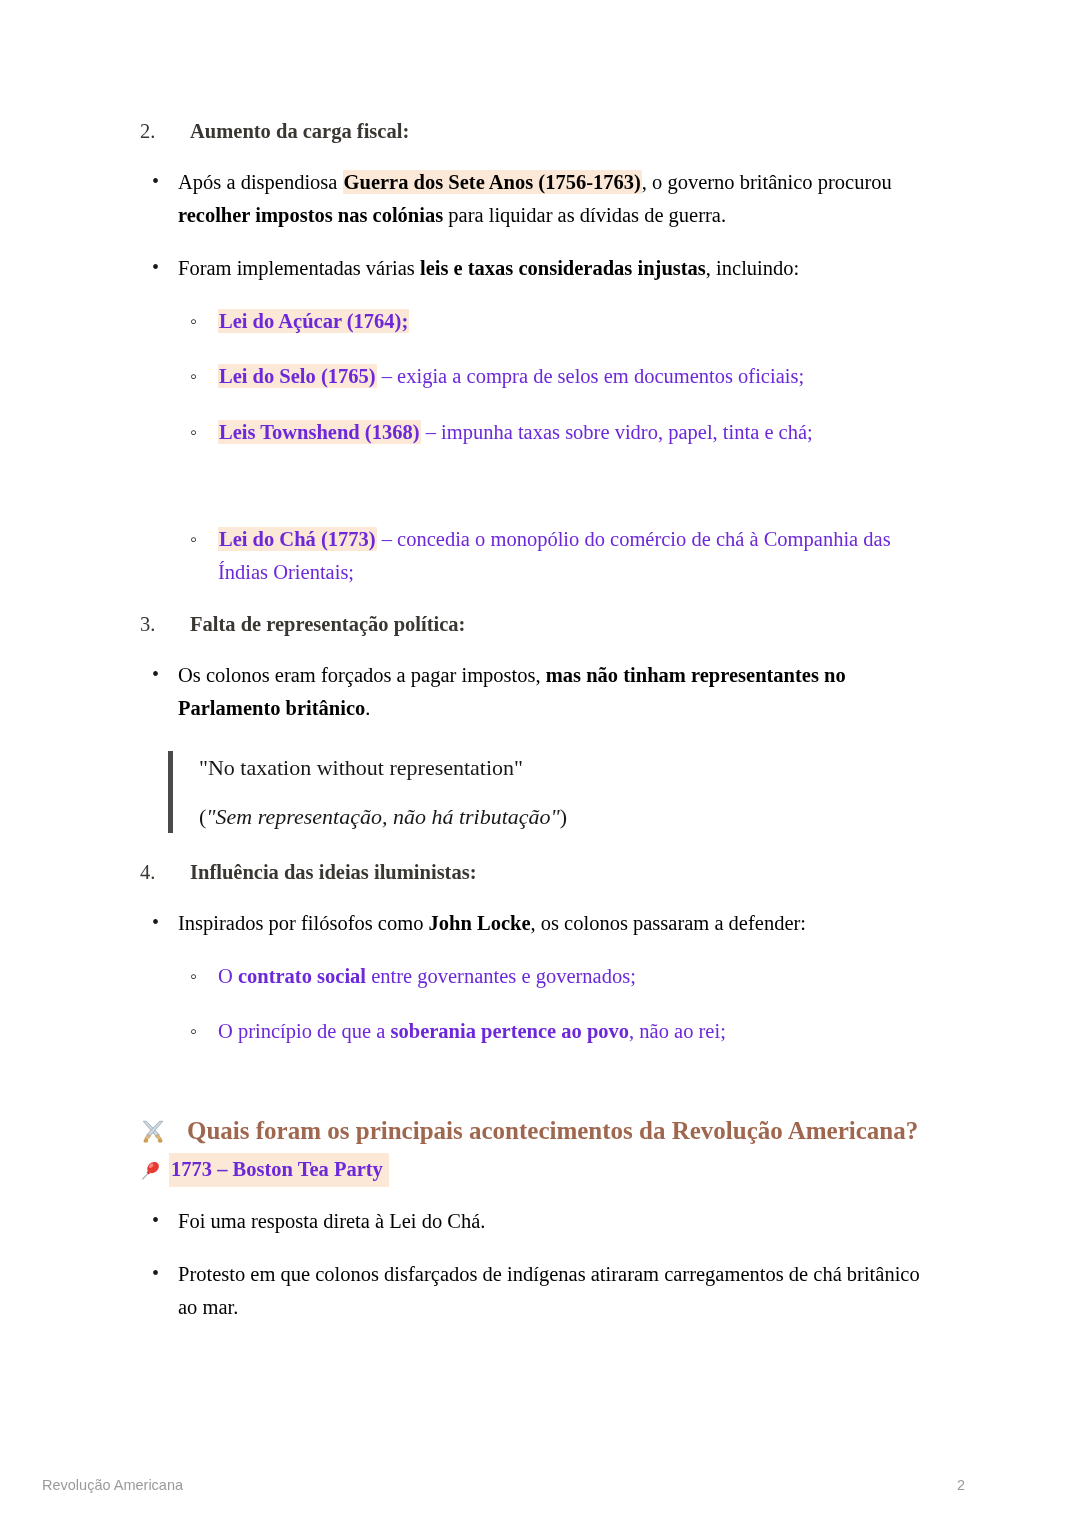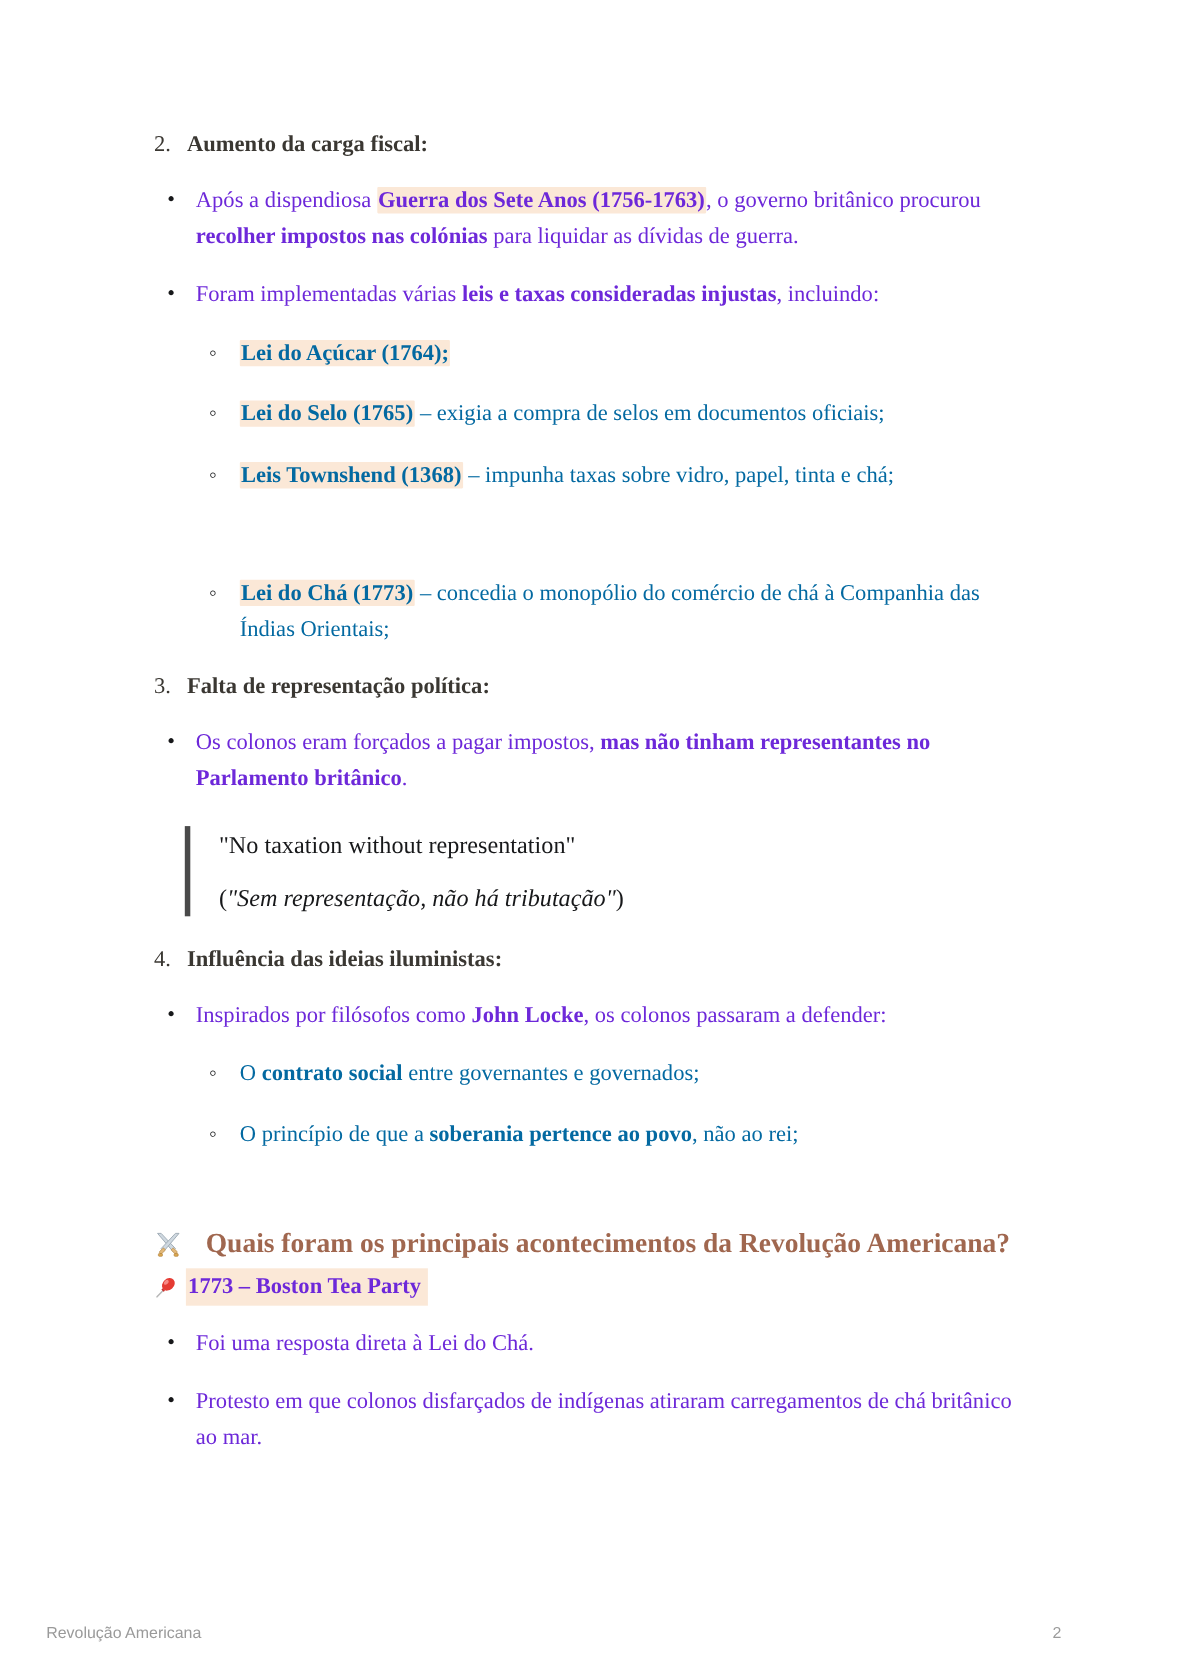--- a/index.html
+++ b/index.html
@@ -38,48 +38,48 @@
     color: #3a3732;
     margin: 0 0 20px 0;
     line-height: 1.35;
   }
   .num-item .num {
     width: 30px;
     flex: 0 0 30px;
     font-weight: normal;
     color: #3a3732;
   }
-  .num-item .num-text { flex: 1; }
+  .num-item .num-text { flex: 1; margin-left: 20px; }
 
   
   .b1 {
     position: relative;
     padding-left: 38px;
     font-size: 20.5px;
     line-height: 1.62;
     margin: 0 0 20px 0;
-    color: #6d28d9;
+    color: #000000;
   }
   .b1::before {
     content: "\2022";
     position: absolute;
     left: 12px;
     top: -1px;
     font-size: 20px;
     color: #17181a;
   }
 
   
   .b2 {
     position: relative;
     padding-left: 78px;
     font-size: 20.5px;
     line-height: 1.62;
     margin: 0 0 22px 0;
-    color: #0369a1;
+    color: #6d28d9;
   }
   .b2::before {
     content: "\25E6";
     position: absolute;
     left: 50px;
     top: 0px;
     font-size: 20px;
     color: #17181a;
   }
 

